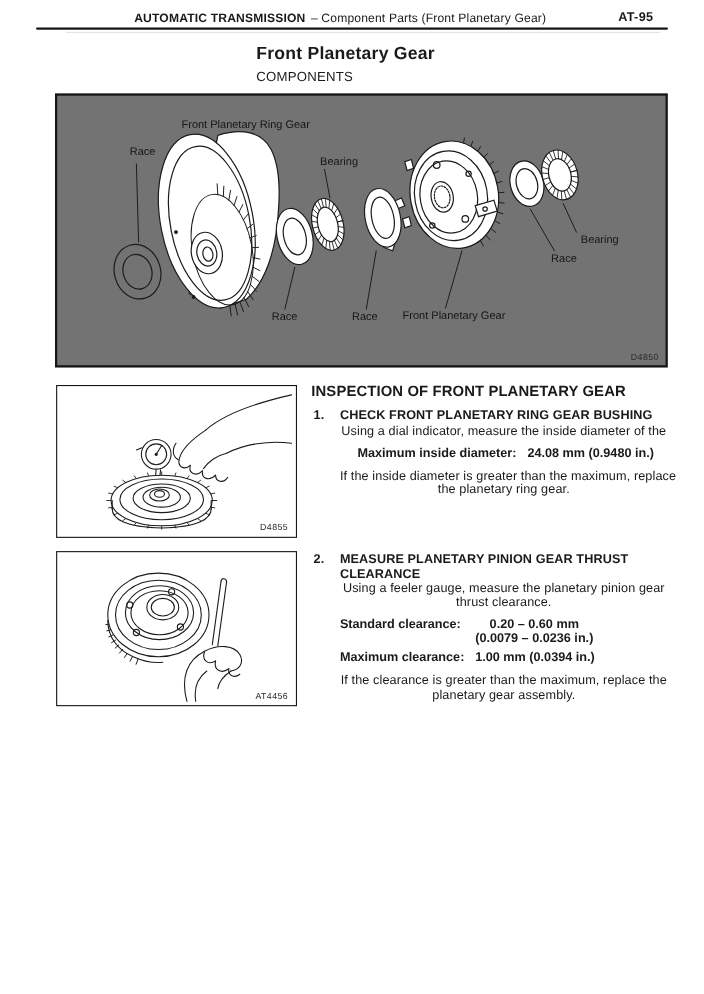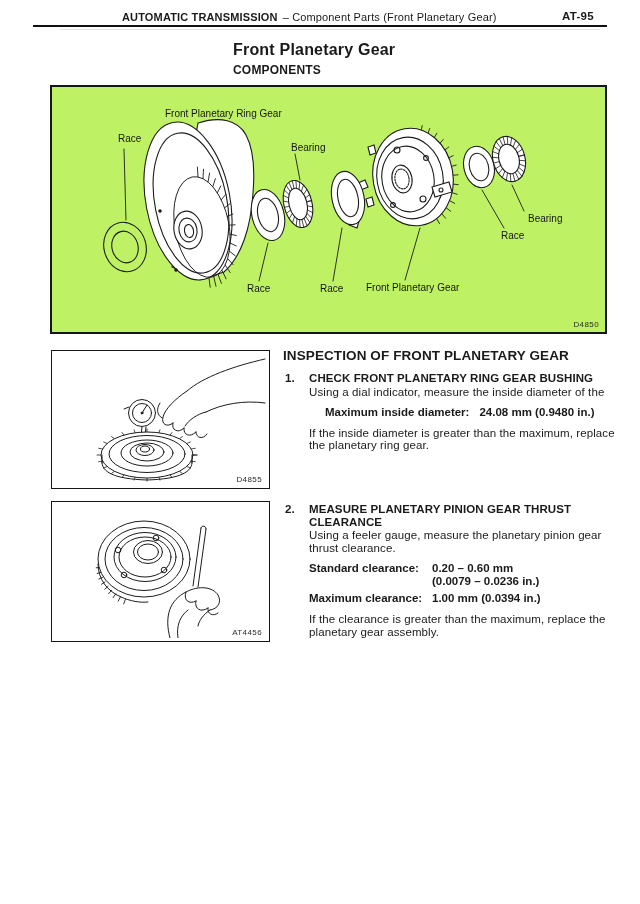--- a/index.html
+++ b/index.html
@@ -9,41 +9,41 @@
   }
   
   .hdr{position:absolute;top:11px;left:122px;font-size:11px;white-space:nowrap;letter-spacing:.15px;}
   .hdr .sec{font-weight:bold;}
   .hdr .sub{margin-left:5px;}
   .pagenum{position:absolute;top:10px;left:562px;font-size:11.5px;font-weight:bold;letter-spacing:.3px;}
   .hdr-rule{position:absolute;top:25px;left:33px;width:574px;height:2px;background:#111;}
   .hdr-rule2{position:absolute;top:29px;left:60px;width:540px;height:1px;background:#e3e3e3;}
   
   .title{position:absolute;top:41px;left:233px;font-size:16px;font-weight:bold;letter-spacing:.2px;}
-  .subtitle{position:absolute;top:63px;left:233px;font-size:12px;font-weight:bold;letter-spacing:.2px;}
+  .subtitle{position:absolute;top:63px;left:233px;font-size:12px;font-weight:normal;letter-spacing:.2px;}
   
-  .combox{position:absolute;left:50px;top:85px;width:553px;height:245px;border:2px solid #161616;background:#bef264;}
+  .combox{position:absolute;left:50px;top:85px;width:553px;height:245px;border:2px solid #161616;background:#737373;}
   .figbox{position:absolute;left:51px;width:217px;border:1.5px solid #161616;background:#fff;}
   .fig1{top:350px;height:137px;}
   .fig2{top:501px;height:139px;}
   .figcode{position:absolute;font-size:8px;letter-spacing:.4px;color:#2a2a2a;}
   .combox .figcode{right:6px;bottom:3px;}
   .figbox .figcode{right:7px;bottom:4px;}
   svg{position:absolute;left:0;top:0;}
   
   .dlabel{position:absolute;font-size:10px;white-space:nowrap;color:#151515;}
   
   .content{position:absolute;left:283px;top:348px;width:324px;}
   .insp-head{font-size:13.5px;font-weight:bold;letter-spacing:.1px;margin:0;white-space:nowrap;}
   .step{position:absolute;left:2px;width:322px;}
   .step1{top:24px;}
   .step2{top:155px;}
   .step-titlerow{display:flex;font-size:11.5px;font-weight:bold;line-height:12.5px;letter-spacing:.1px;}
   .step-num{width:24px;flex:0 0 24px;}
-  .step-title .line,.step-body .line,.spec-line{white-space:nowrap;}
+  .step-title .line,.step-body .line,.spec-line{white-space:nowrap;text-align:center;}
   .step-body{margin:1px 0 0 24px;font-size:11.5px;line-height:12.5px;letter-spacing:.1px;}
   .spec1{margin:8px 0 0 24px;font-size:11.5px;font-weight:bold;line-height:12.5px;white-space:nowrap;padding-left:16px;}
   .spec1 .spec-val{margin-left:10px;}
   .specs{margin:8px 0 0 24px;font-size:11.5px;font-weight:bold;line-height:12.5px;}
   .spec-row{display:flex;}
   .spec-row + .spec-row{margin-top:4.5px;}
   .spec-label{width:123px;flex:0 0 123px;white-space:nowrap;}
   .mt9{margin-top:9px;}
 </style>
 </head>

